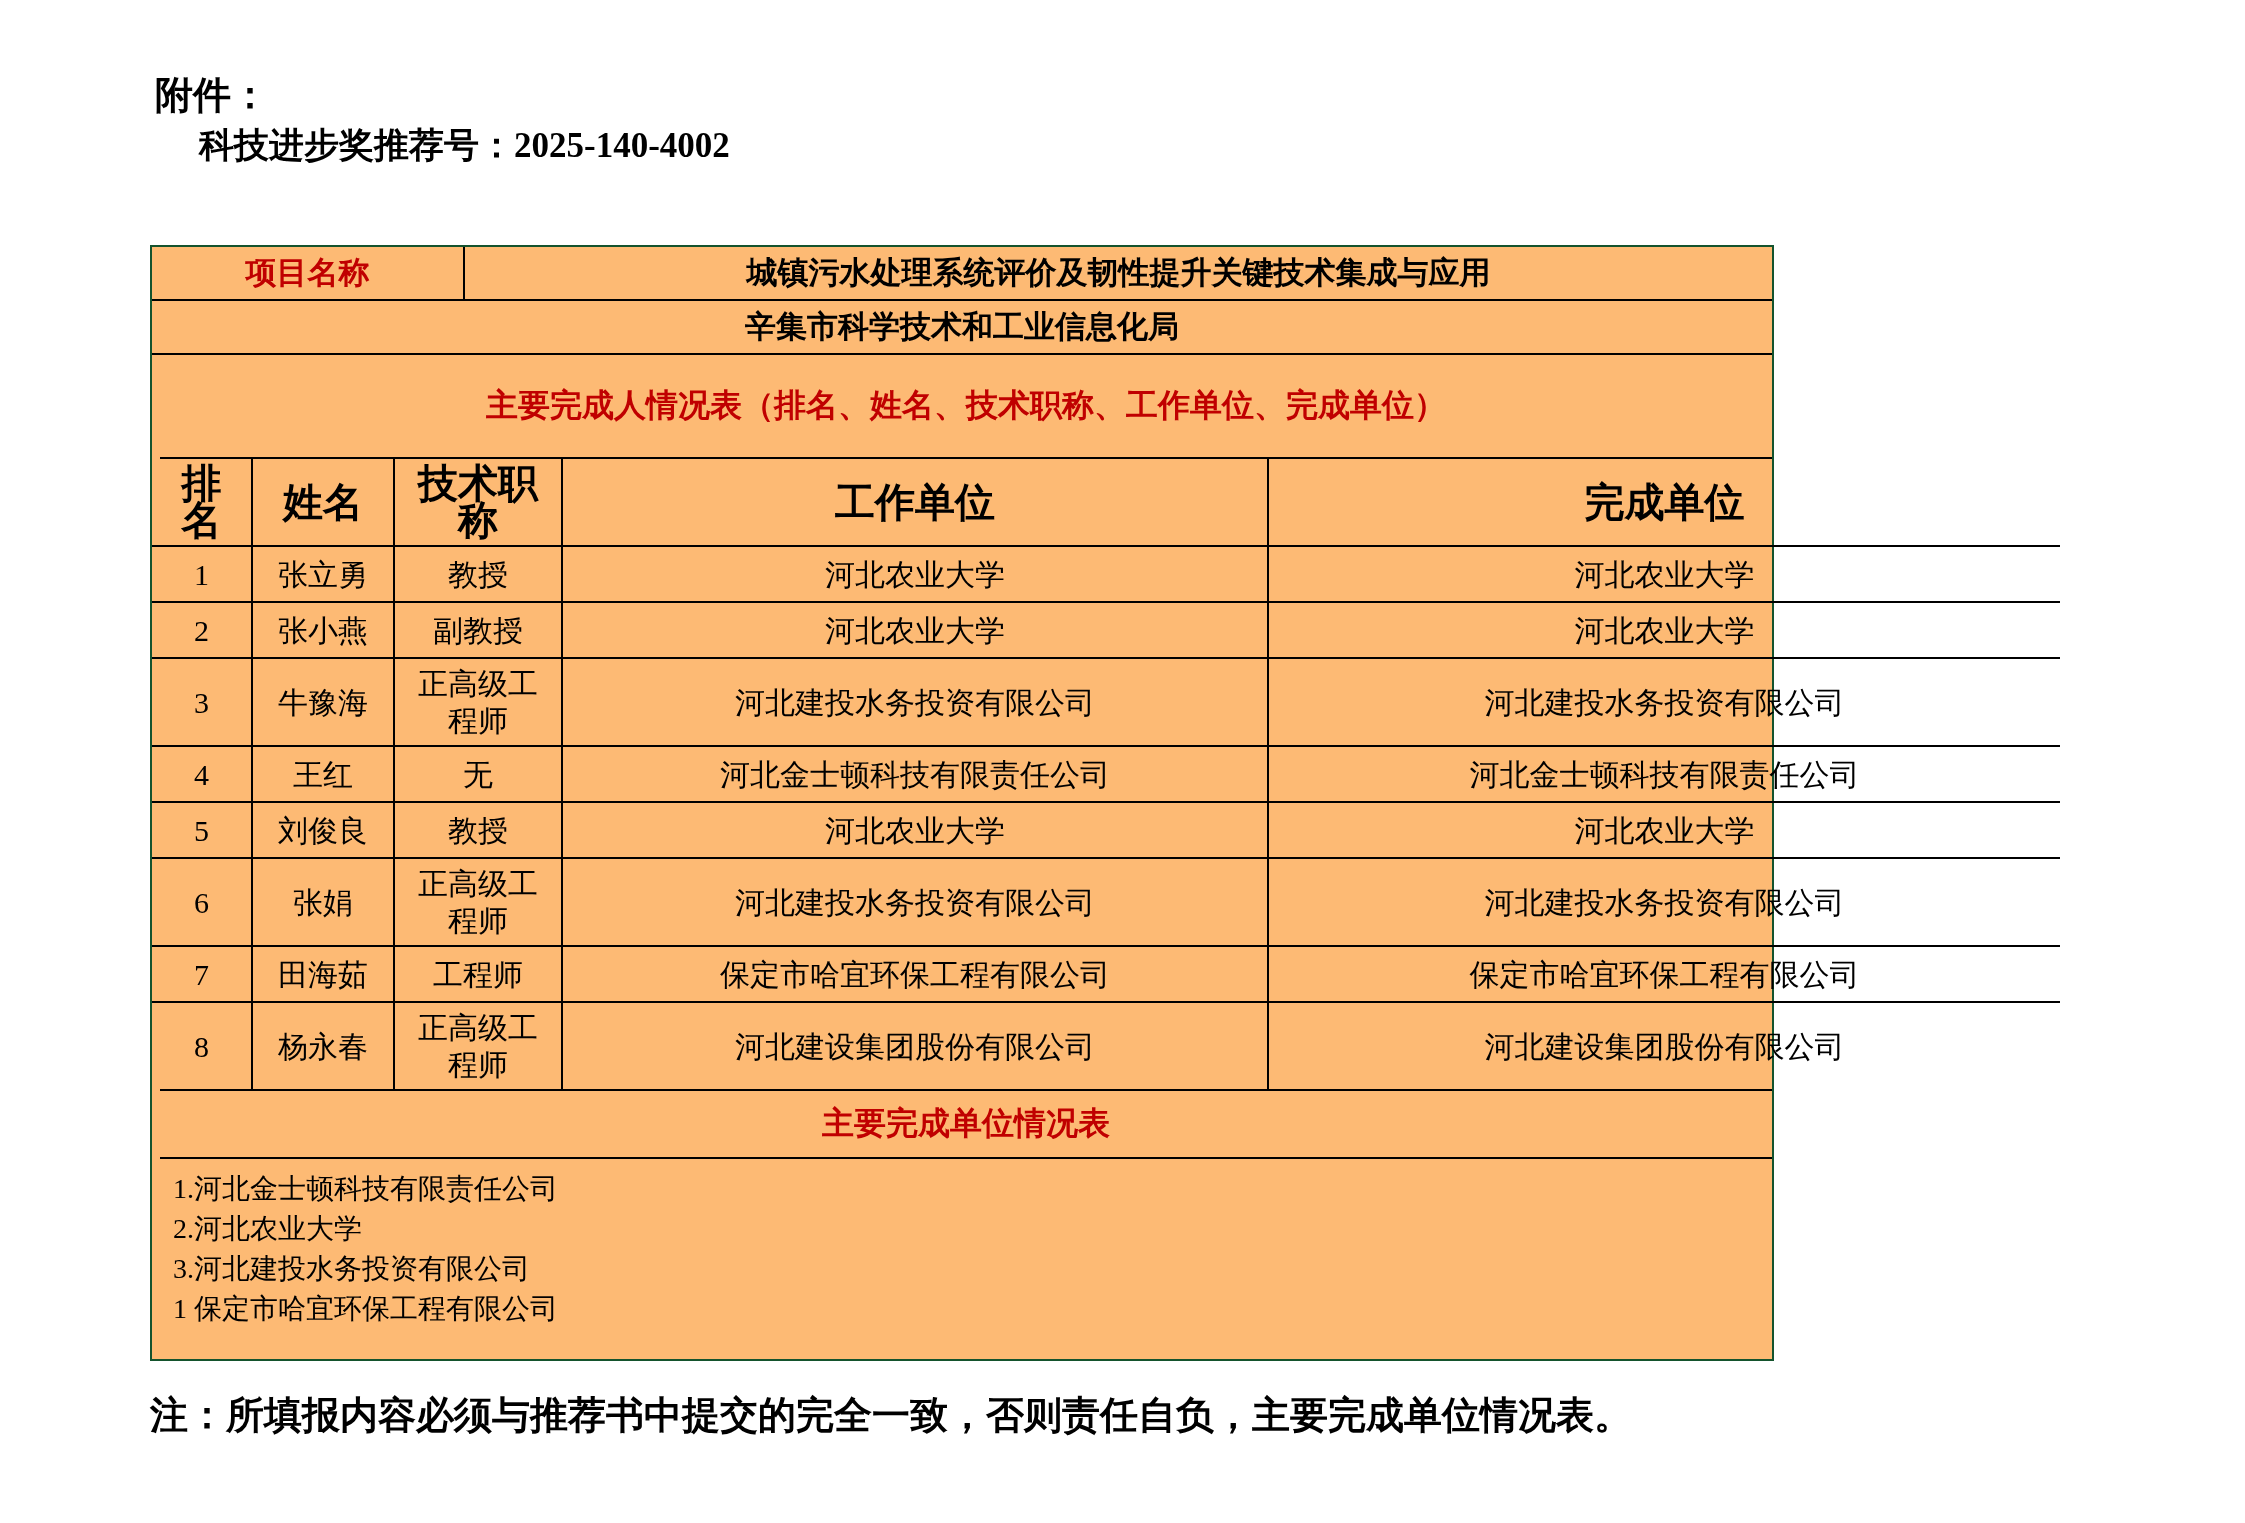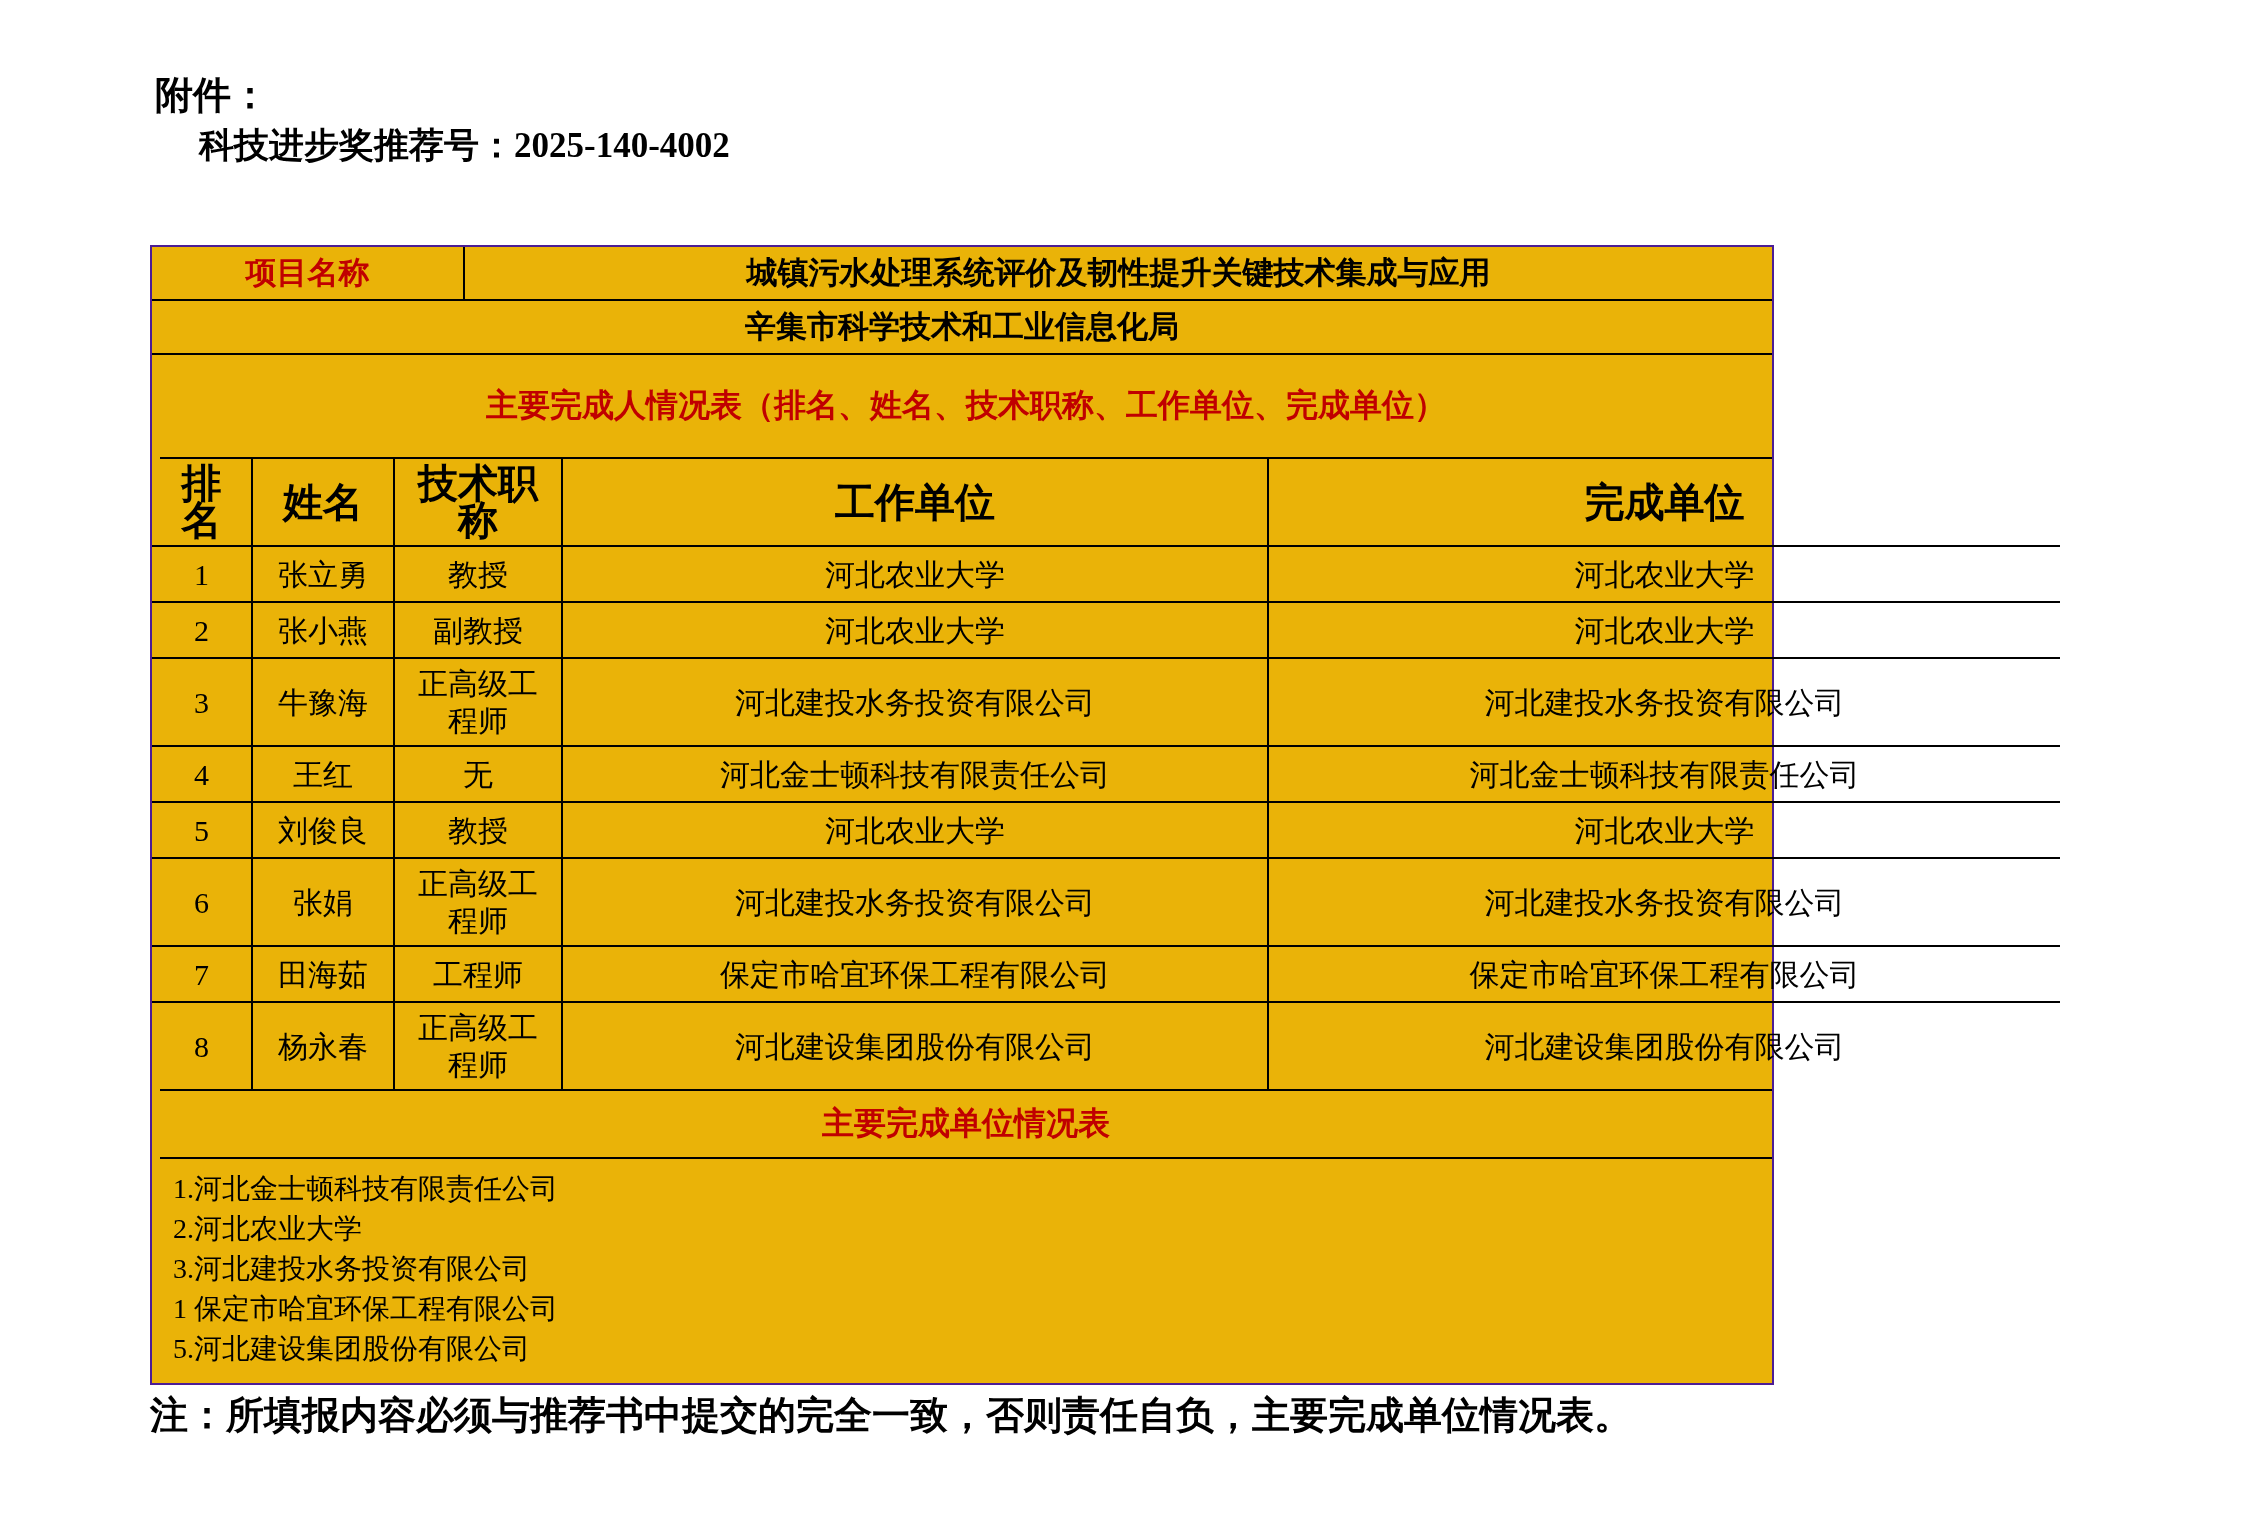--- a/index.html
+++ b/index.html
@@ -25,22 +25,22 @@
     top: 122px;
     font-size: 35px;
     font-weight: bold;
     margin-left: 44px;
   }
   .doc-table {
     position: absolute;
     left: 150px;
     top: 245px;
     width: 1624px;
-    border: 2px solid #4c1d95;
-    background: #eab308;
+    border: 2px solid #14532d;
+    background: #fdba74;
   }
   .info-row {
     display: flex;
     border-bottom: 2px solid #000000;
   }
   .info-label {
     width: 313px;
     flex: 0 0 313px;
     border-right: 2px solid #000000;
     display: flex;
@@ -217,18 +217,17 @@
     </tbody>
   </table>
 
   <div class="section-title units-title">主要完成单位情况表</div>
 
   <div class="units-list">
     <div class="unit-item">1.河北金士顿科技有限责任公司</div>
     <div class="unit-item">2.河北农业大学</div>
     <div class="unit-item">3.河北建投水务投资有限公司</div>
     <div class="unit-item">1 保定市哈宜环保工程有限公司</div>
-    <div class="unit-item">5.河北建设集团股份有限公司</div>
   </div>
 
 </div>
 
 <div class="footer-note">注：所填报内容必须与推荐书中提交的完全一致，否则责任自负，主要完成单位情况表。</div>
 
 </body></html>

